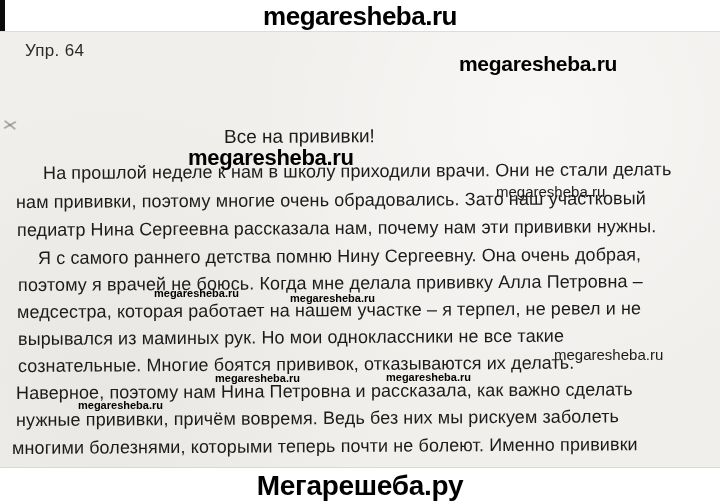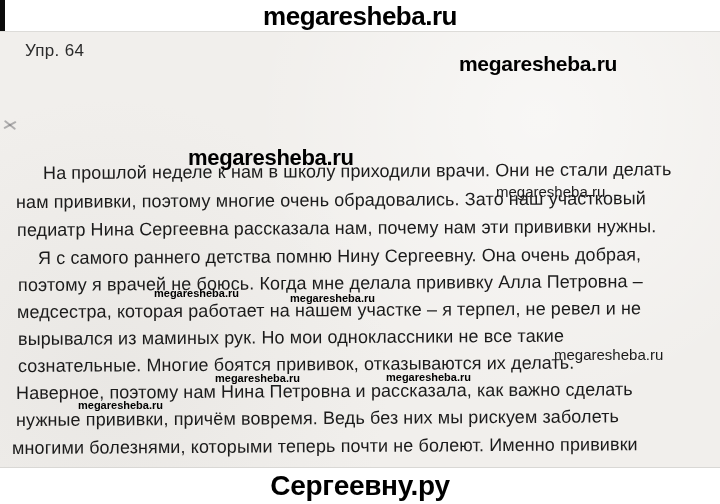--- a/index.html
+++ b/index.html
@@ -92,20 +92,21 @@
   <div class="abs strip-top"></div>
   <div class="abs paper"></div>
   <div class="abs strip-bottom"></div>
   <div class="abs black-bar"></div>
   <div class="abs pencil"></div>
 
   <div class="abs wm-top">megaresheba.ru</div>
   <div class="abs exercise">Упр. 64</div>
   <div class="abs wm-hdr-r">megaresheba.ru</div>
 
+  <div class="abs title">Все на прививки!</div>
   <div class="abs wm-title">megaresheba.ru</div>
 
   <div class="abs bodyline l0">На прошлой неделе к нам в школу приходили врачи. Они не стали делать</div>
   <div class="abs wm-med wm-m1">megaresheba.ru</div>
   <div class="abs bodyline l1">нам прививки, поэтому многие очень обрадовались. Зато наш участковый</div>
   <div class="abs bodyline l2">педиатр Нина Сергеевна рассказала нам, почему нам эти прививки нужны.</div>
   <div class="abs bodyline l3">Я с самого раннего детства помню Нину Сергеевну. Она очень добрая,</div>
   <div class="abs bodyline l4">поэтому я врачей не боюсь. Когда мне делала прививку Алла Петровна –</div>
   <div class="abs wm-sm wm-s1">megaresheba.ru</div>
   <div class="abs wm-sm wm-s2">megaresheba.ru</div>
@@ -113,15 +114,15 @@
   <div class="abs bodyline l6">вырывался из маминых рук. Но мои одноклассники не все такие</div>
   <div class="abs wm-med wm-m2">megaresheba.ru</div>
   <div class="abs bodyline l7">сознательные. Многие боятся прививок, отказываются их делать.</div>
   <div class="abs wm-sm wm-s3">megaresheba.ru</div>
   <div class="abs wm-sm wm-s4">megaresheba.ru</div>
   <div class="abs bodyline l8">Наверное, поэтому нам Нина Петровна и рассказала, как важно сделать</div>
   <div class="abs wm-sm wm-s5">megaresheba.ru</div>
   <div class="abs bodyline l9">нужные прививки, причём вовремя. Ведь без них мы рискуем заболеть</div>
   <div class="abs bodyline l10">многими болезнями, которыми теперь почти не болеют. Именно прививки</div>
 
-  <div class="abs footer-brand">Сергеевну.ру</div>
+  <div class="abs footer-brand">Мегарешеба.ру</div>
 
 </div>
 
 </body></html>

